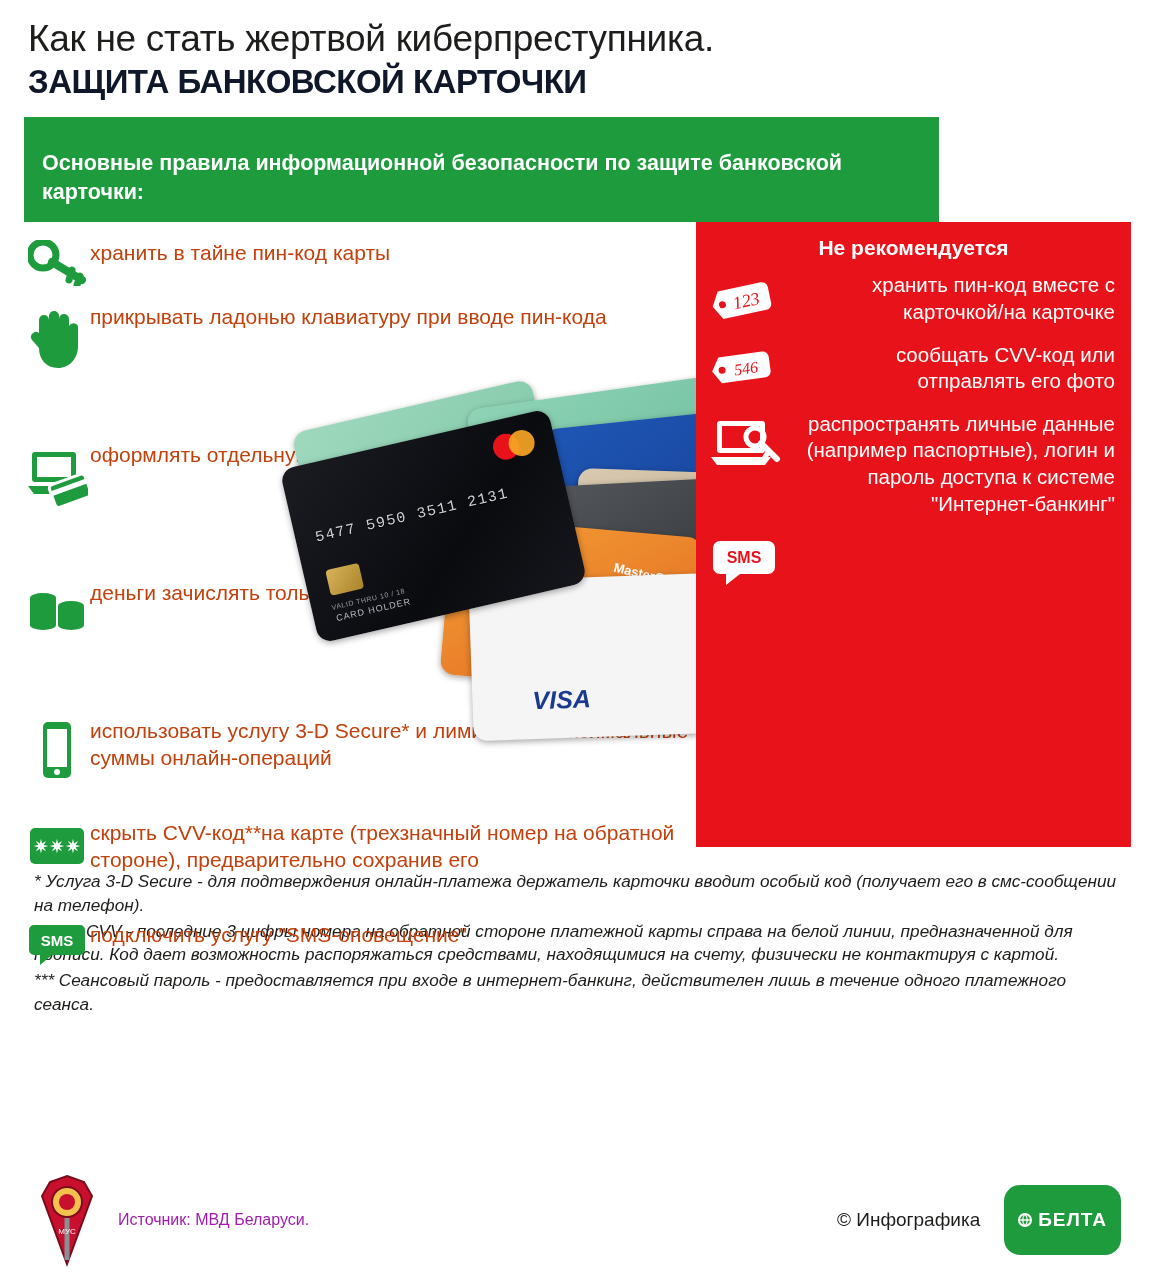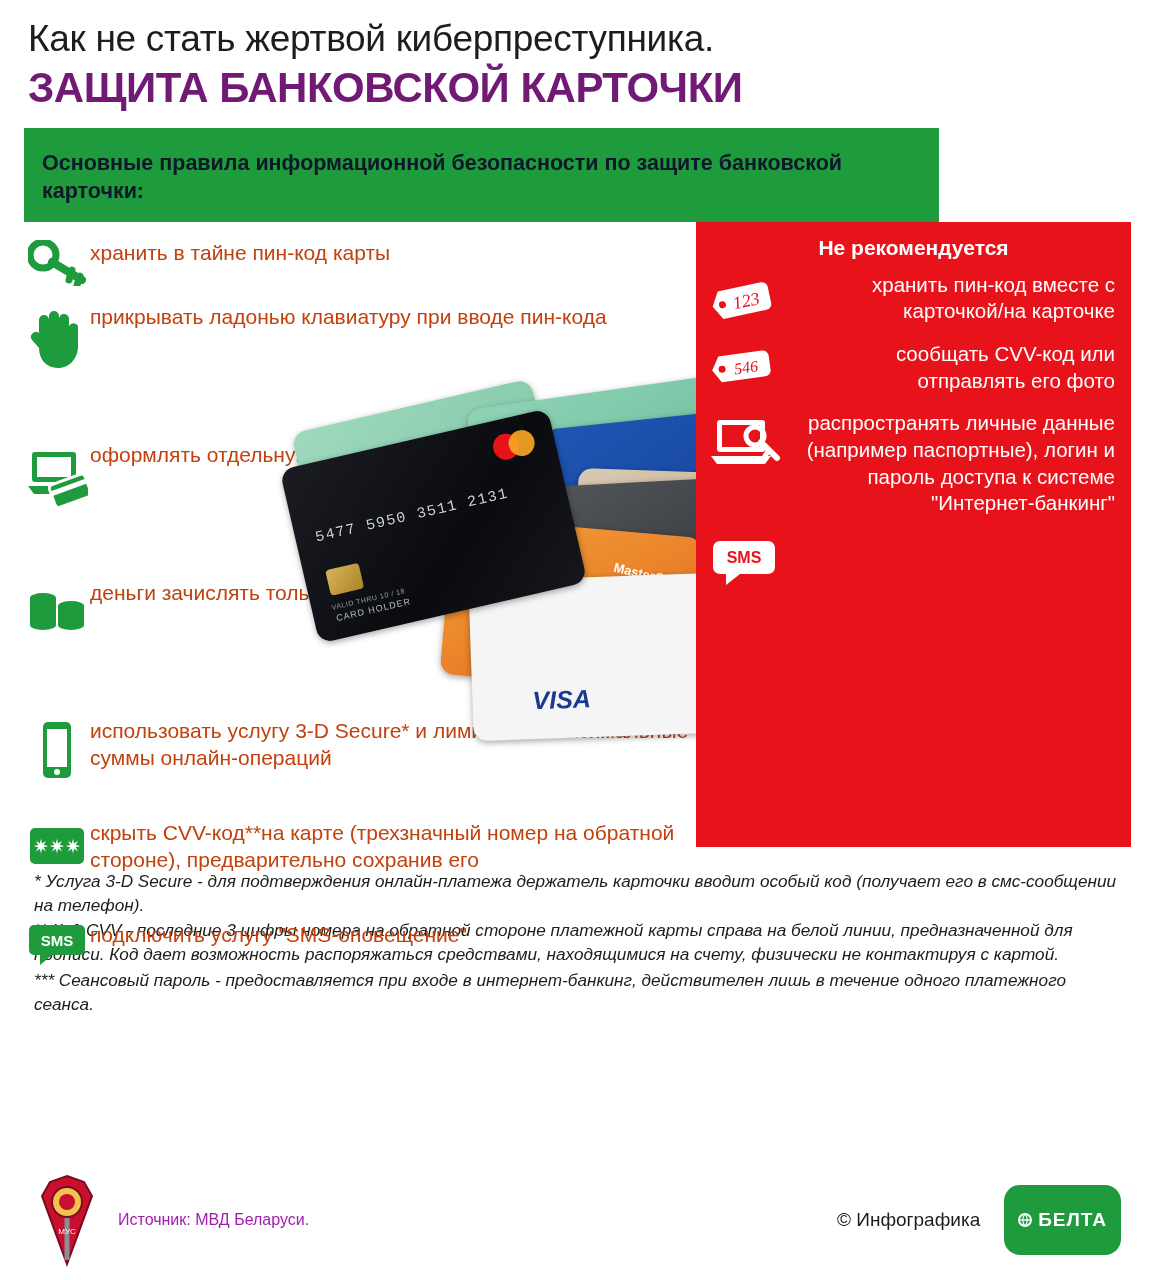--- a/index.html
+++ b/index.html
@@ -20,34 +20,34 @@
   
   .header { padding: 18px 28px 0 28px; }
   .title-line1 {
     font-size: 37px;
     color: #1d1d1b;
     font-weight: 400;
     letter-spacing: -0.3px;
     line-height: 1.15;
   }
   .title-line2 {
-    font-size: 42px;
-    color: #701a75;
+    font-size: 33px;
+    color: #0f172a;
     font-weight: bold;
     letter-spacing: -0.5px;
     line-height: 1.18;
     margin-top: 2px;
   }
 
   
   .banner {
     margin: 16px 24px 0 24px;
     background: #1e9b3c;
-    color: #0f172a;
-    padding: 21px 18px 16px 18px;
+    color: #ffffff;
+    padding: 32px 18px 16px 18px;
     font-size: 21.5px;
     font-weight: bold;
     line-height: 1.32;
     width: 915px;
   }
 
   
   .body-wrap {
     position: relative;
     margin: 0 24px;

